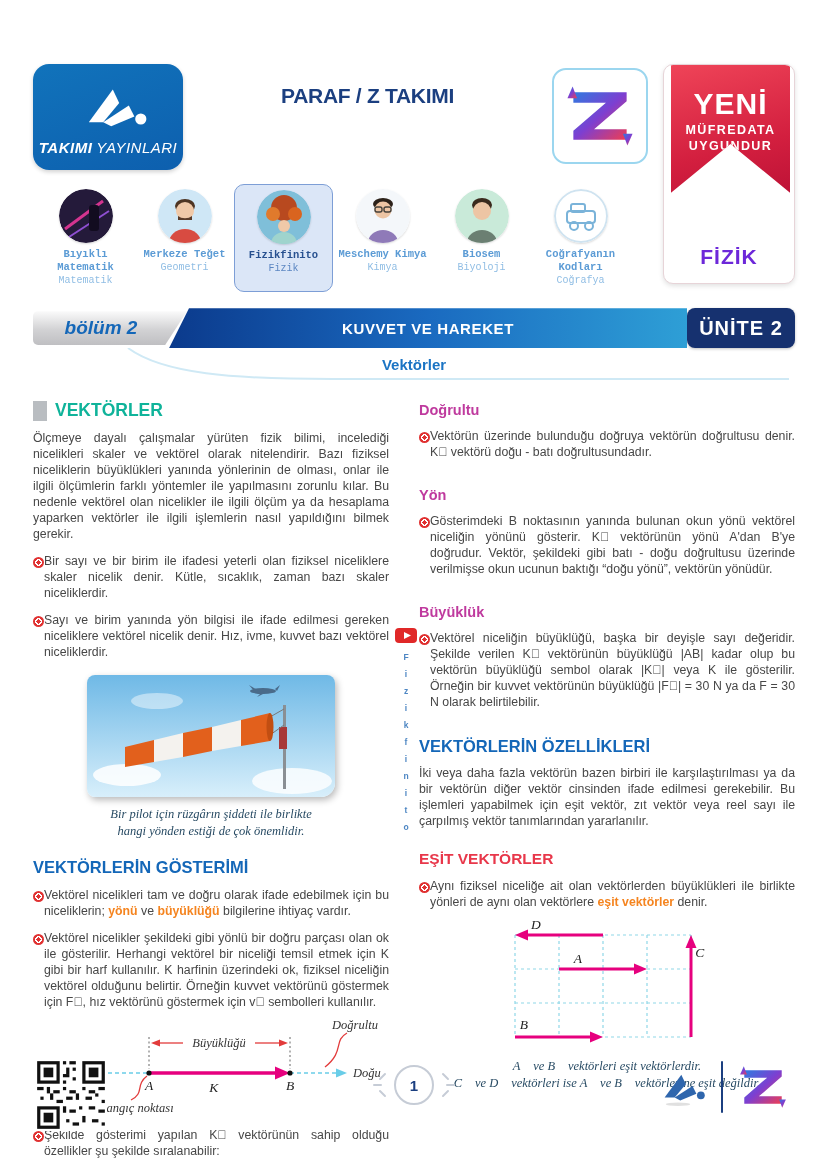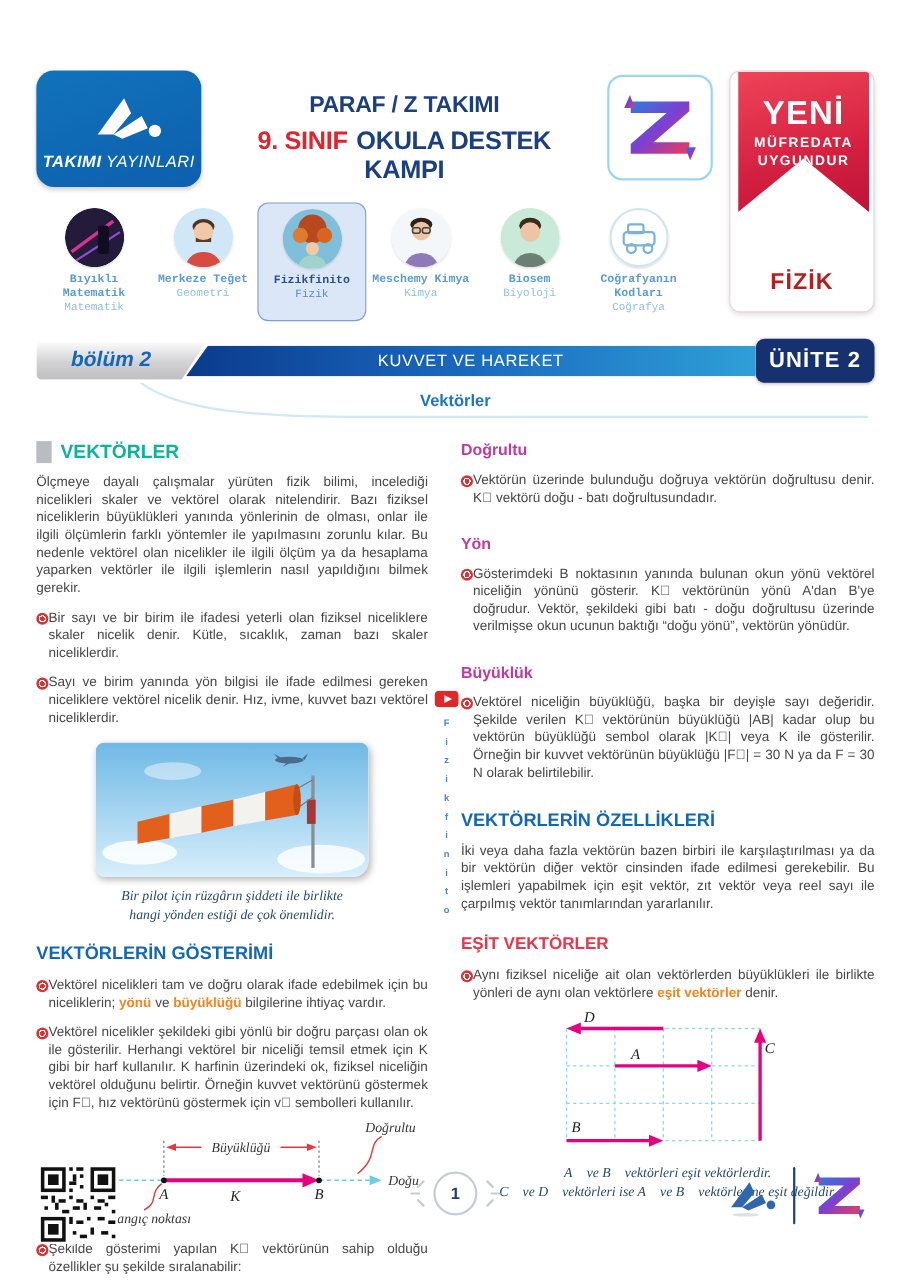--- a/index.html
+++ b/index.html
@@ -22,21 +22,21 @@
 
   .ribbon-card { position:absolute; top:64px; right:33px; width:132px; height:220px; background:#fff;
                  border:1px solid #e7d4d8; border-radius:10px; box-shadow:0 2px 5px rgba(0,0,0,.12);
                  overflow:hidden; }
   .ribbon-red { position:absolute; top:0; left:7px; right:4px; height:152px; text-align:center;
                 color:#fff; padding-top:22px;
                 background:linear-gradient(165deg,#ef4458 0%,#d31f3f 55%,#b50d33 100%);
                 clip-path:polygon(0 0,100% 0,100% 84%,50% 52%,0 84%); }
   .rw1 { font-size:30px; font-weight:800; letter-spacing:1px; }
   .rw2 { font-size:12.5px; font-weight:700; letter-spacing:1.4px; margin-top:2px; }
-  .ribbon-subject { position:absolute; bottom:14px; width:100%; text-align:center; color:#b91c1c;
+  .ribbon-subject { position:absolute; bottom:14px; width:100%; text-align:center; color:#6d28d9;
                     font-size:21px; font-weight:800; letter-spacing:1px; }
 
   
   .team-row { display:flex; justify-content:flex-start; padding:14px 72px 0 36px;font-family:Liberation Mono, monospace; }
   .member { width:99px; text-align:center; padding:5px 2px 6px; border-radius:10px; }
   .member.active { background:#dbe6f7; border:1.5px solid #7d9ed6; }
   .avatar { width:54px; height:54px; border-radius:50%; margin:0 auto 5px; overflow:hidden;
             box-shadow:0 1px 2px rgba(0,0,0,.15); }
   .m-name { font-size:10.5px; font-weight:700; color:#5b9bd5; line-height:1.25; }
   .m-sub  { font-size:10px; color:#8fbde4; margin-top:1px; }
@@ -44,25 +44,25 @@
   .member.active .m-sub  { color:#5b86c2; }
 
   
   .section-bar { display:flex; align-items:center; margin:16px 33px 0; height:40px; }
   .chapter-tab { width:154px; height:34px; border-radius:5px 0 0 5px;
                  background:linear-gradient(180deg,#fbfbfb,#d2d2d4 55%,#bfbfc2);
                  clip-path:polygon(0 0,100% 0,calc(100% - 22px) 100%,0 100%);
                  display:flex; align-items:center; justify-content:center;
                  font-style:italic; font-weight:800; font-size:19px; color:#1467b8;
                  padding-right:18px; }
-  .title-bar { flex:1; height:28px; margin-left:-18px;
+  .title-bar { flex:1; height:40px; margin-left:-18px;
                background:linear-gradient(90deg,#0b3a8c 0%,#1a6ac0 50%,#2e9fd6 100%);
                clip-path:polygon(20px 0,100% 0,100% 100%,0 100%);
                display:flex; align-items:center; justify-content:center;
-               color:#fff; font-weight:400; font-size:15px; letter-spacing:.6px; }
+               color:#fff; font-weight:700; font-size:15px; letter-spacing:.6px; }
   .unit-badge { width:108px; height:40px; background:#16316f; border-radius:8px;
                 display:flex; align-items:center; justify-content:center;
                 color:#fff; font-weight:800; font-size:20px; letter-spacing:1px;
                 box-shadow:0 1px 3px rgba(0,0,0,.25); }
 
   .topic-row { position:relative; height:42px; }
   .topic-curve { position:absolute; left:33px; top:0; }
   .topic-label { position:relative; text-align:center; padding-top:8px; color:#1b74c4;
                  font-weight:700; font-size:15px; }
 
@@ -123,23 +123,20 @@
         <path d="M46 54 L78 33 L85 47 L56 59 Z" fill="#ffffff"></path>
         <circle cx="93" cy="50" r="7" fill="#ffffff"></circle>
       </svg>
       <div class="logo-text">
         <b>TAKIMI</b><span>YAYINLARI</span>
       </div>
     </div>
 
     <div class="header-titles">
       <div class="ht1">PARAF / Z TAKIMI</div>
-      <div class="ht2">
-        <span class="ht2-red">9. SINIF</span><span>OKULA DESTEK KAMPI</span>
-      </div>
     </div>
 
     <div class="z-badge">
       <svg width="74" height="74" viewBox="0 0 100 92">
         <defs>
           <linearGradient id="zg1" x1="0" y1="0" x2="1" y2="1">
             <stop offset="0" stop-color="#2f7ae0"></stop>
               <stop offset=".5" stop-color="#7d3fd1"></stop>
               <stop offset="1" stop-color="#ef3d52"></stop>
           </linearGradient>

